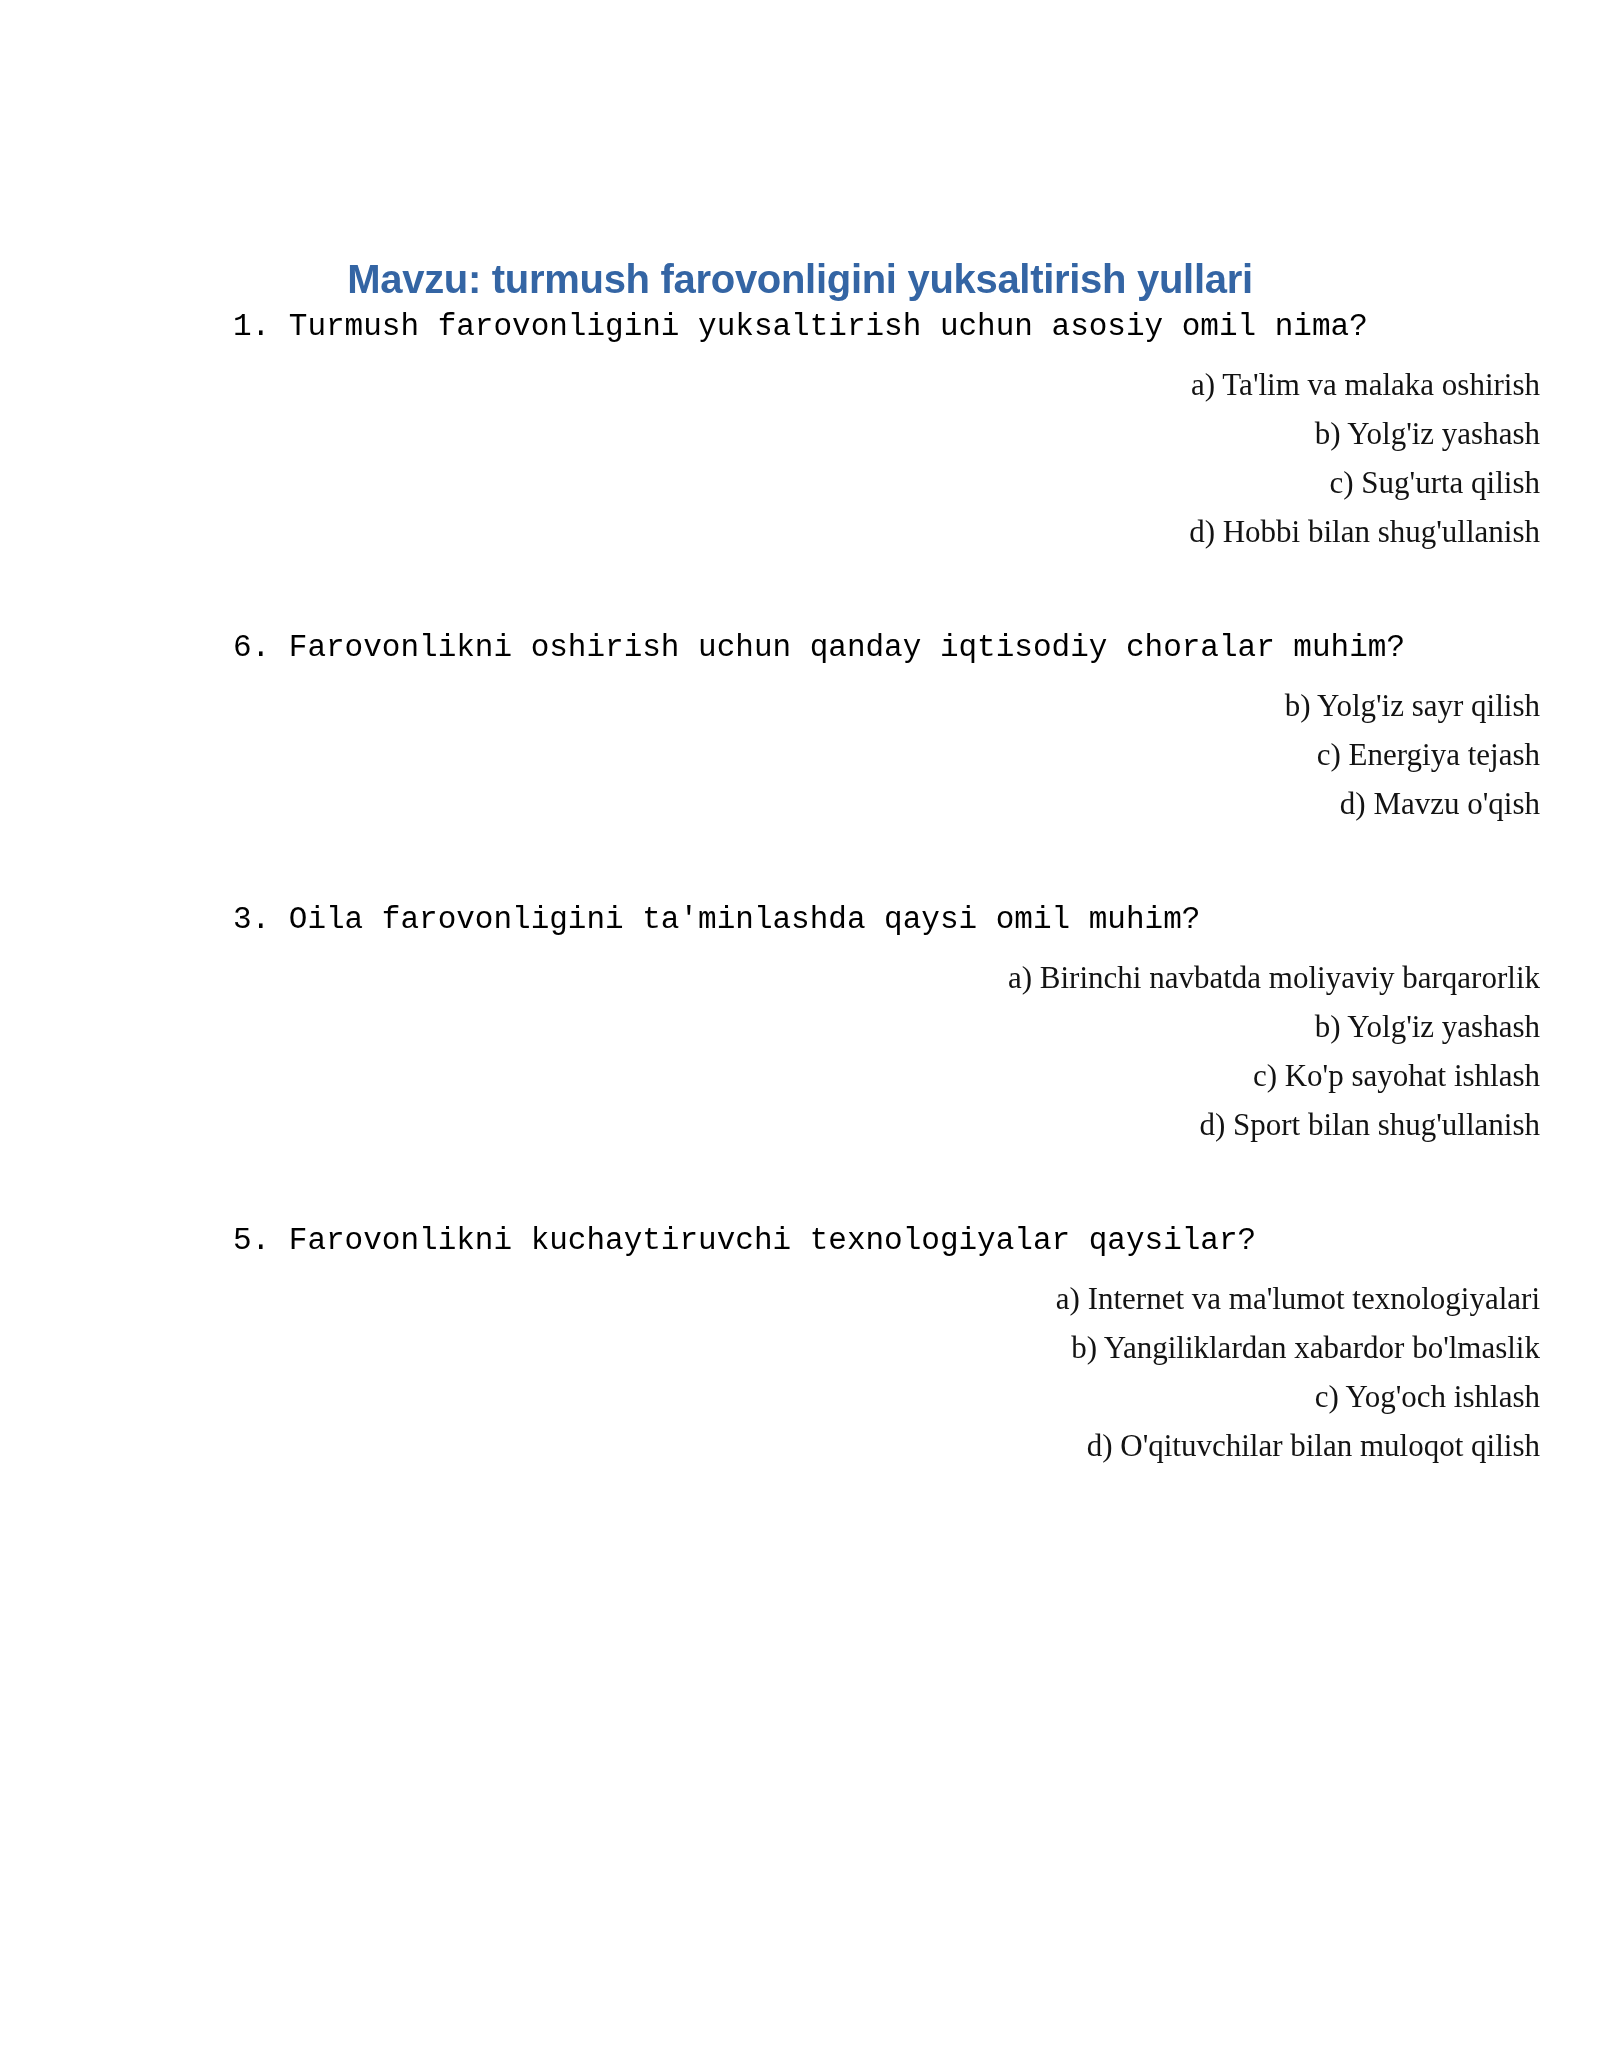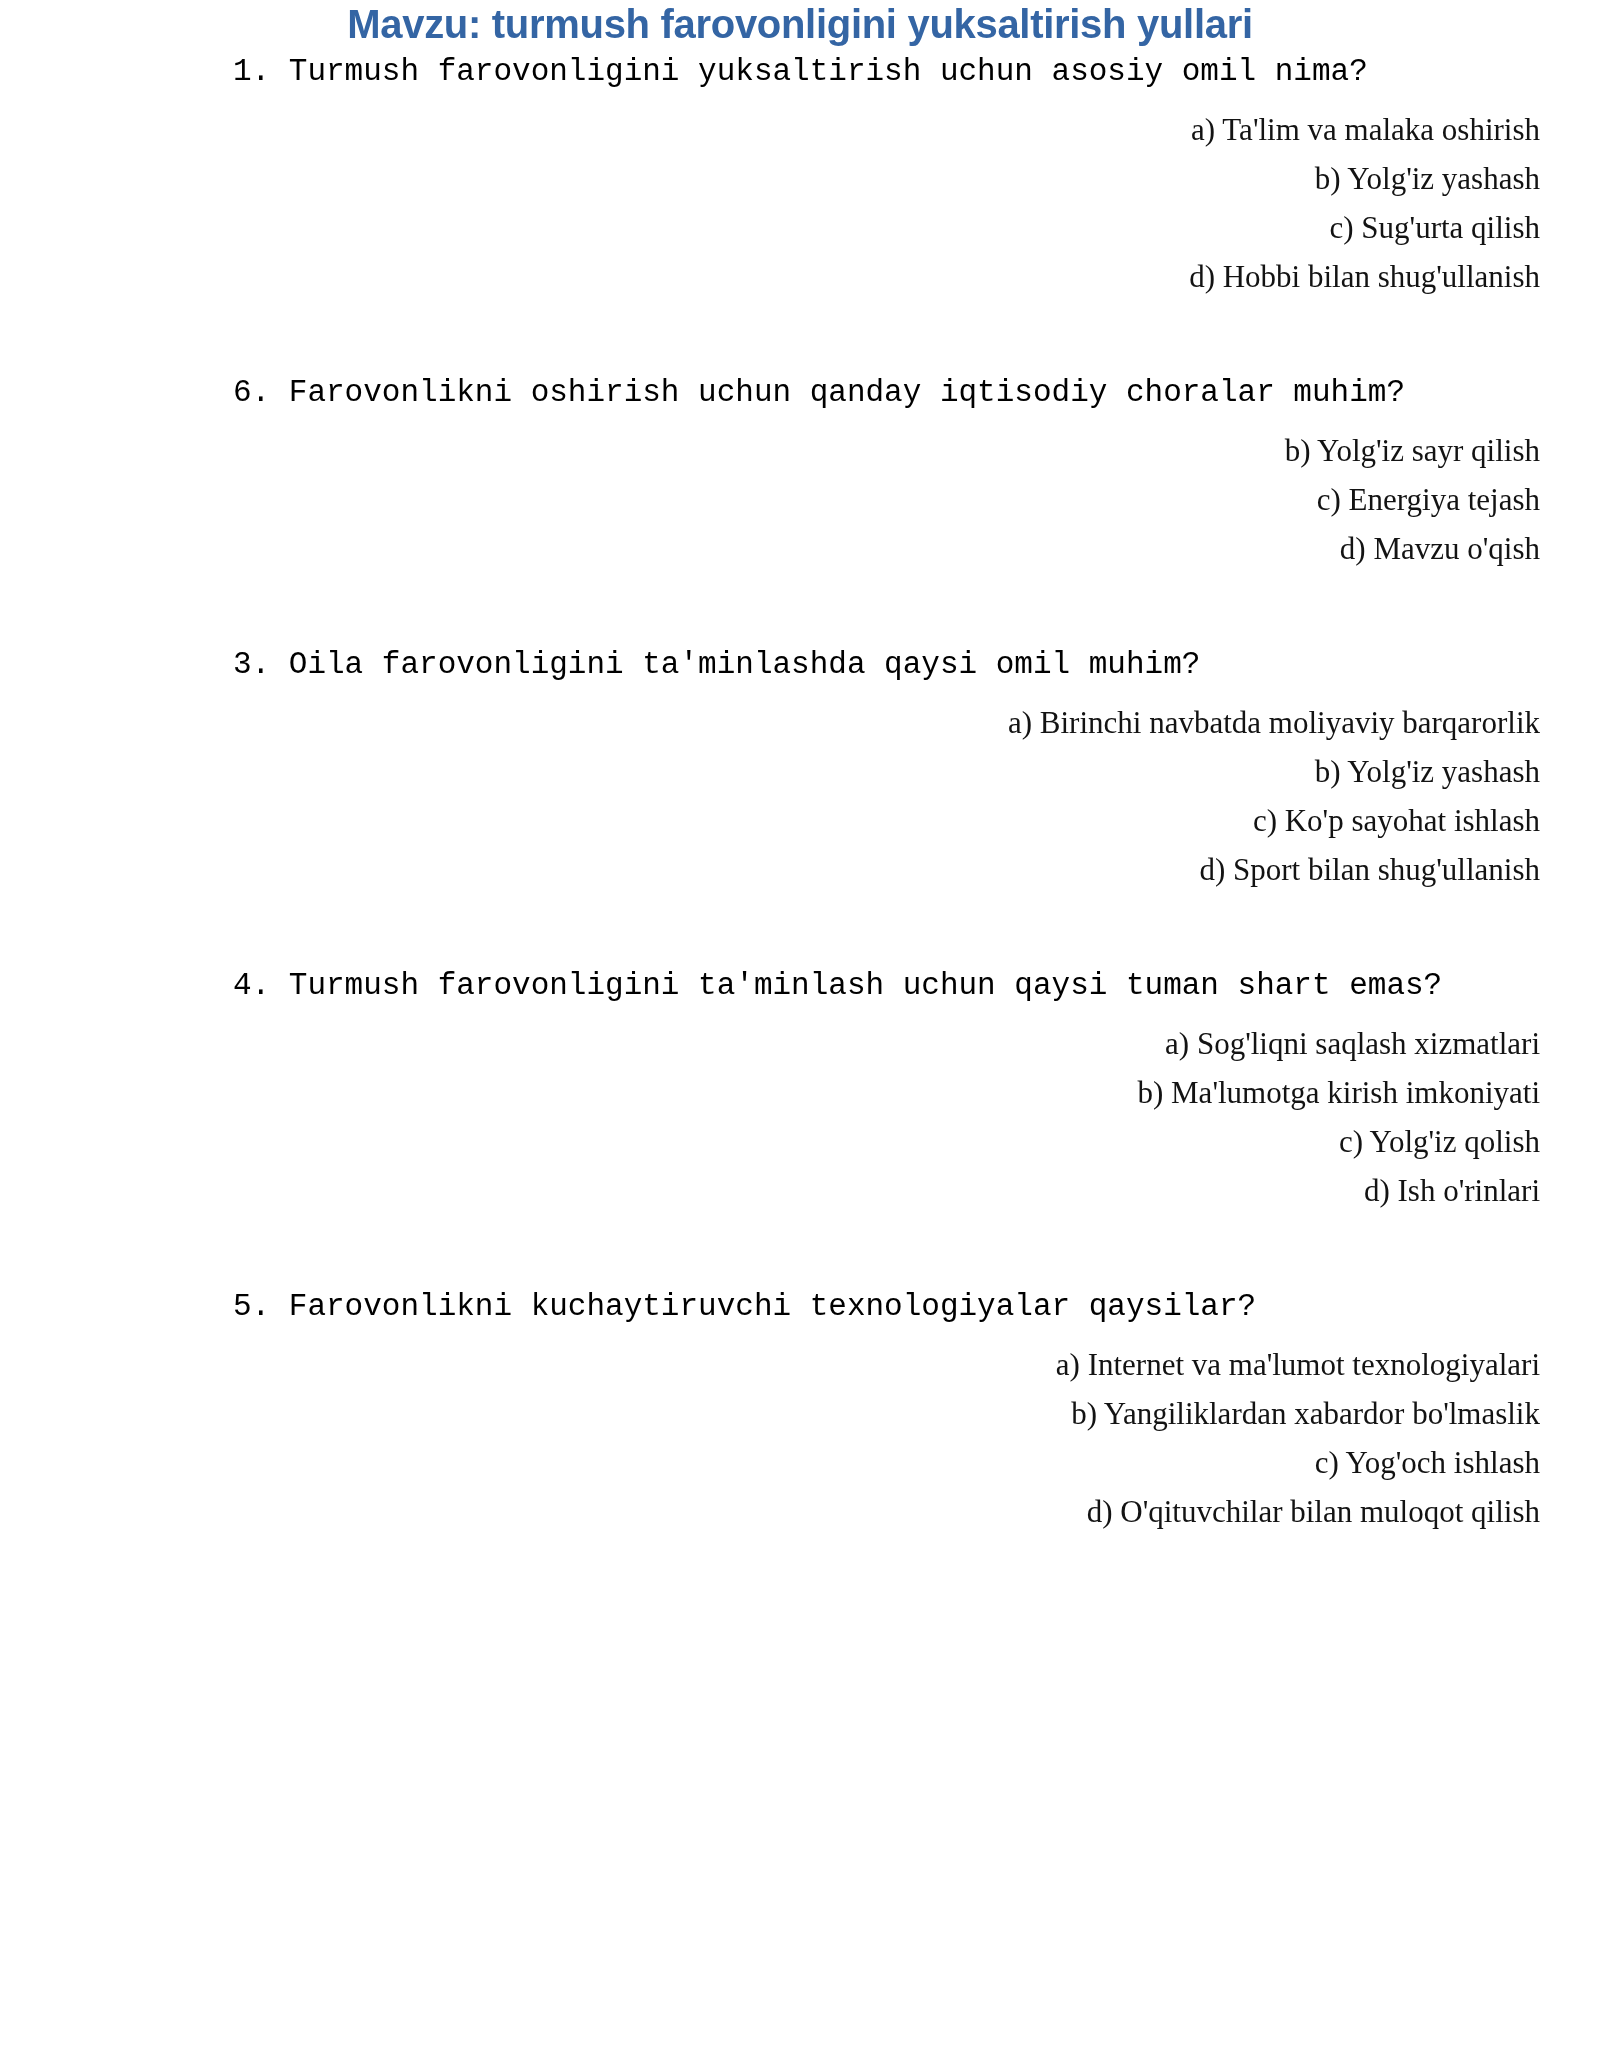--- a/index.html
+++ b/index.html
@@ -7,20 +7,21 @@
     padding: 0;
     background: #ffffff;
   }
   .page {
     position: relative;
     width: 1600px;
     height: 2070px;
     background: #ffffff;
     overflow: hidden;
     box-sizing: border-box;
+    padding-top: 255px;
   }
   .doc-title {
     margin: 0;
     text-align: center;
     font-family: "Liberation Sans", sans-serif;
     font-weight: 700;
     font-size: 40px;
     line-height: 48px;
     letter-spacing: -0.3px;
     color: #3465A4;
@@ -79,29 +80,20 @@
   <section class="question-block">
     <p class="question">3. Oila farovonligini ta'minlashda qaysi omil muhim?</p>
     <div class="options">
       <p class="option">a) Birinchi navbatda moliyaviy barqarorlik</p>
       <p class="option">b) Yolg'iz yashash</p>
       <p class="option">c) Ko'p sayohat ishlash</p>
       <p class="option">d) Sport bilan shug'ullanish</p>
     </div>
   </section>
 
-  <section class="question-block">
-    <p class="question">4. Turmush farovonligini ta'minlash uchun qaysi tuman shart emas?</p>
-    <div class="options">
-      <p class="option">a) Sog'liqni saqlash xizmatlari</p>
-      <p class="option">b) Ma'lumotga kirish imkoniyati</p>
-      <p class="option">c) Yolg'iz qolish</p>
-      <p class="option">d) Ish o'rinlari</p>
-    </div>
-  </section>
 
   <section class="question-block">
     <p class="question">5. Farovonlikni kuchaytiruvchi texnologiyalar qaysilar?</p>
     <div class="options">
       <p class="option">a) Internet va ma'lumot texnologiyalari</p>
       <p class="option">b) Yangiliklardan xabardor bo'lmaslik</p>
       <p class="option">c) Yog'och ishlash</p>
       <p class="option">d) O'qituvchilar bilan muloqot qilish</p>
     </div>
   </section>

